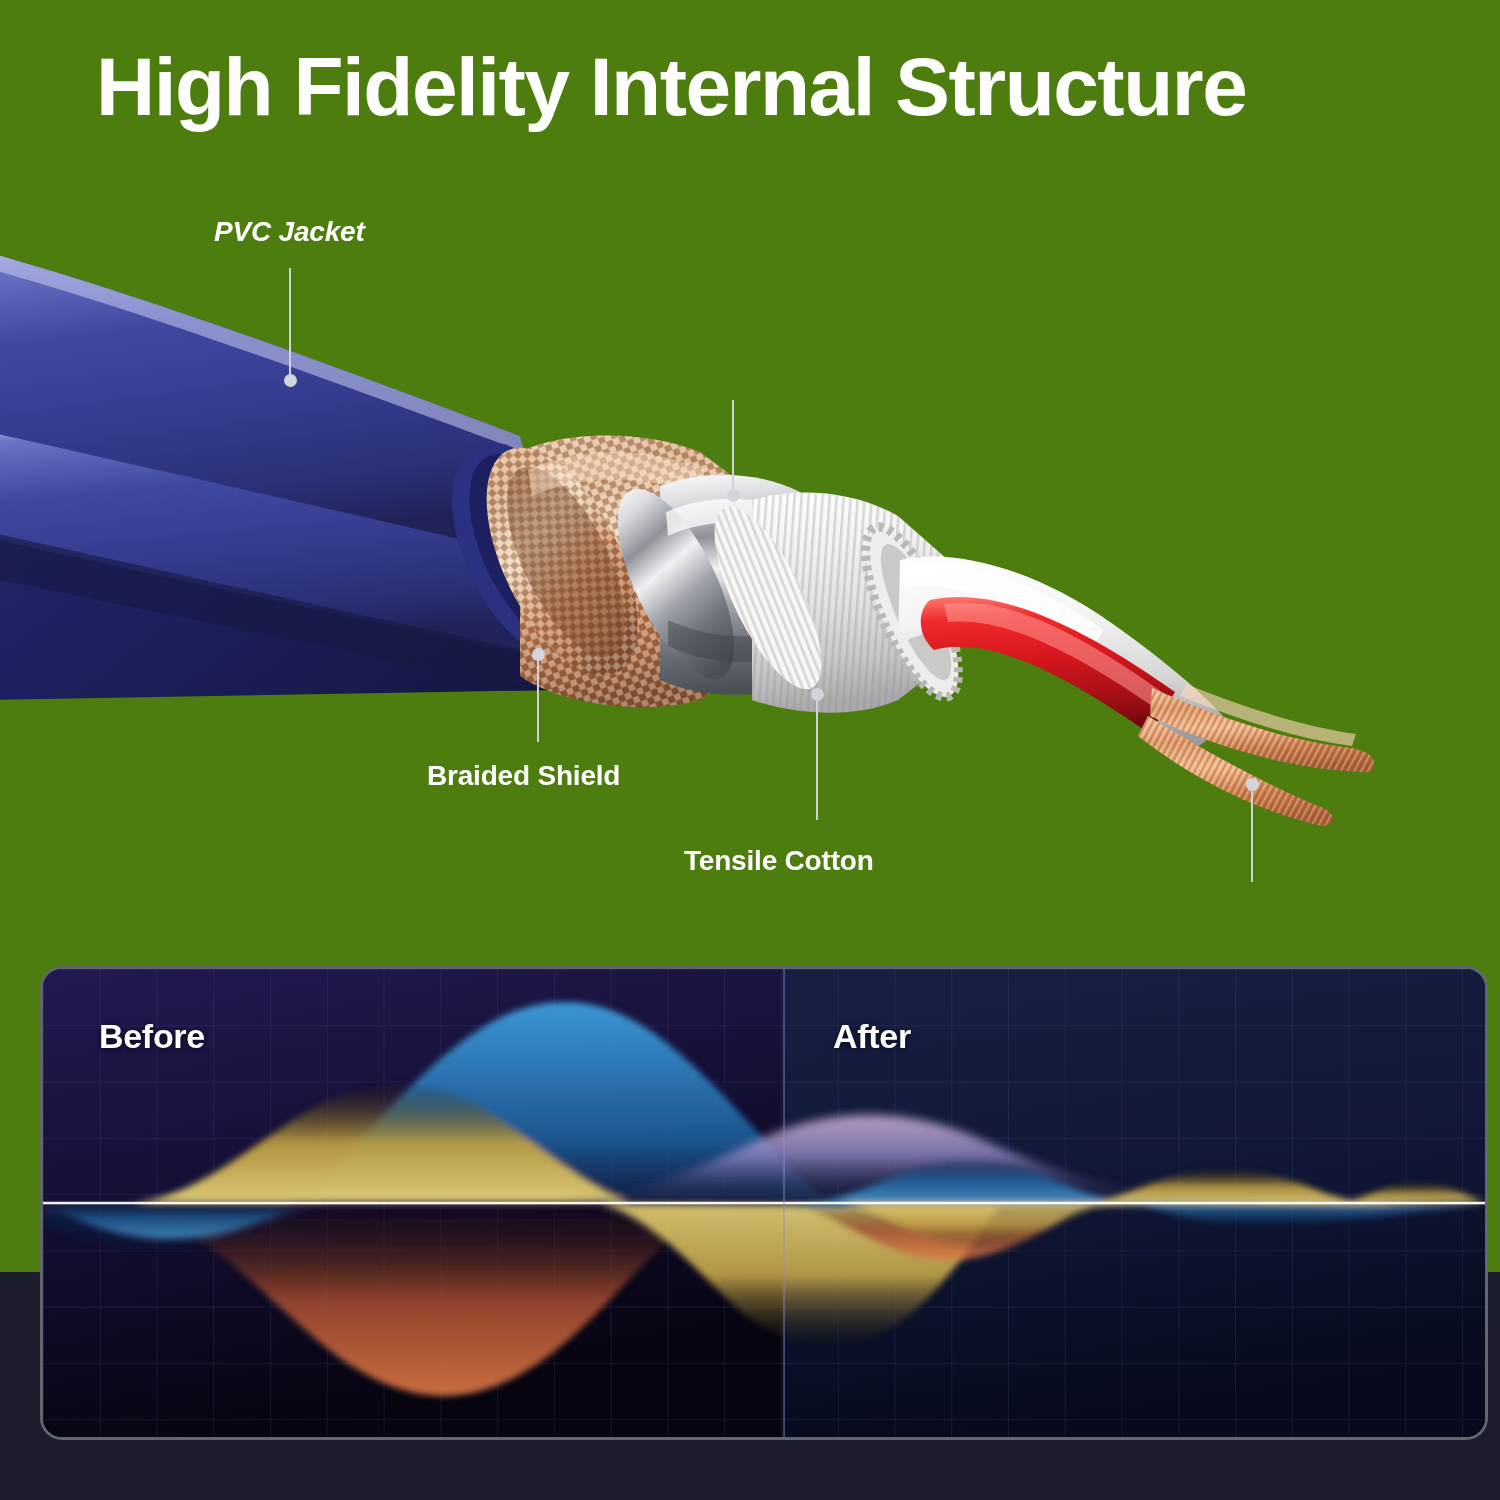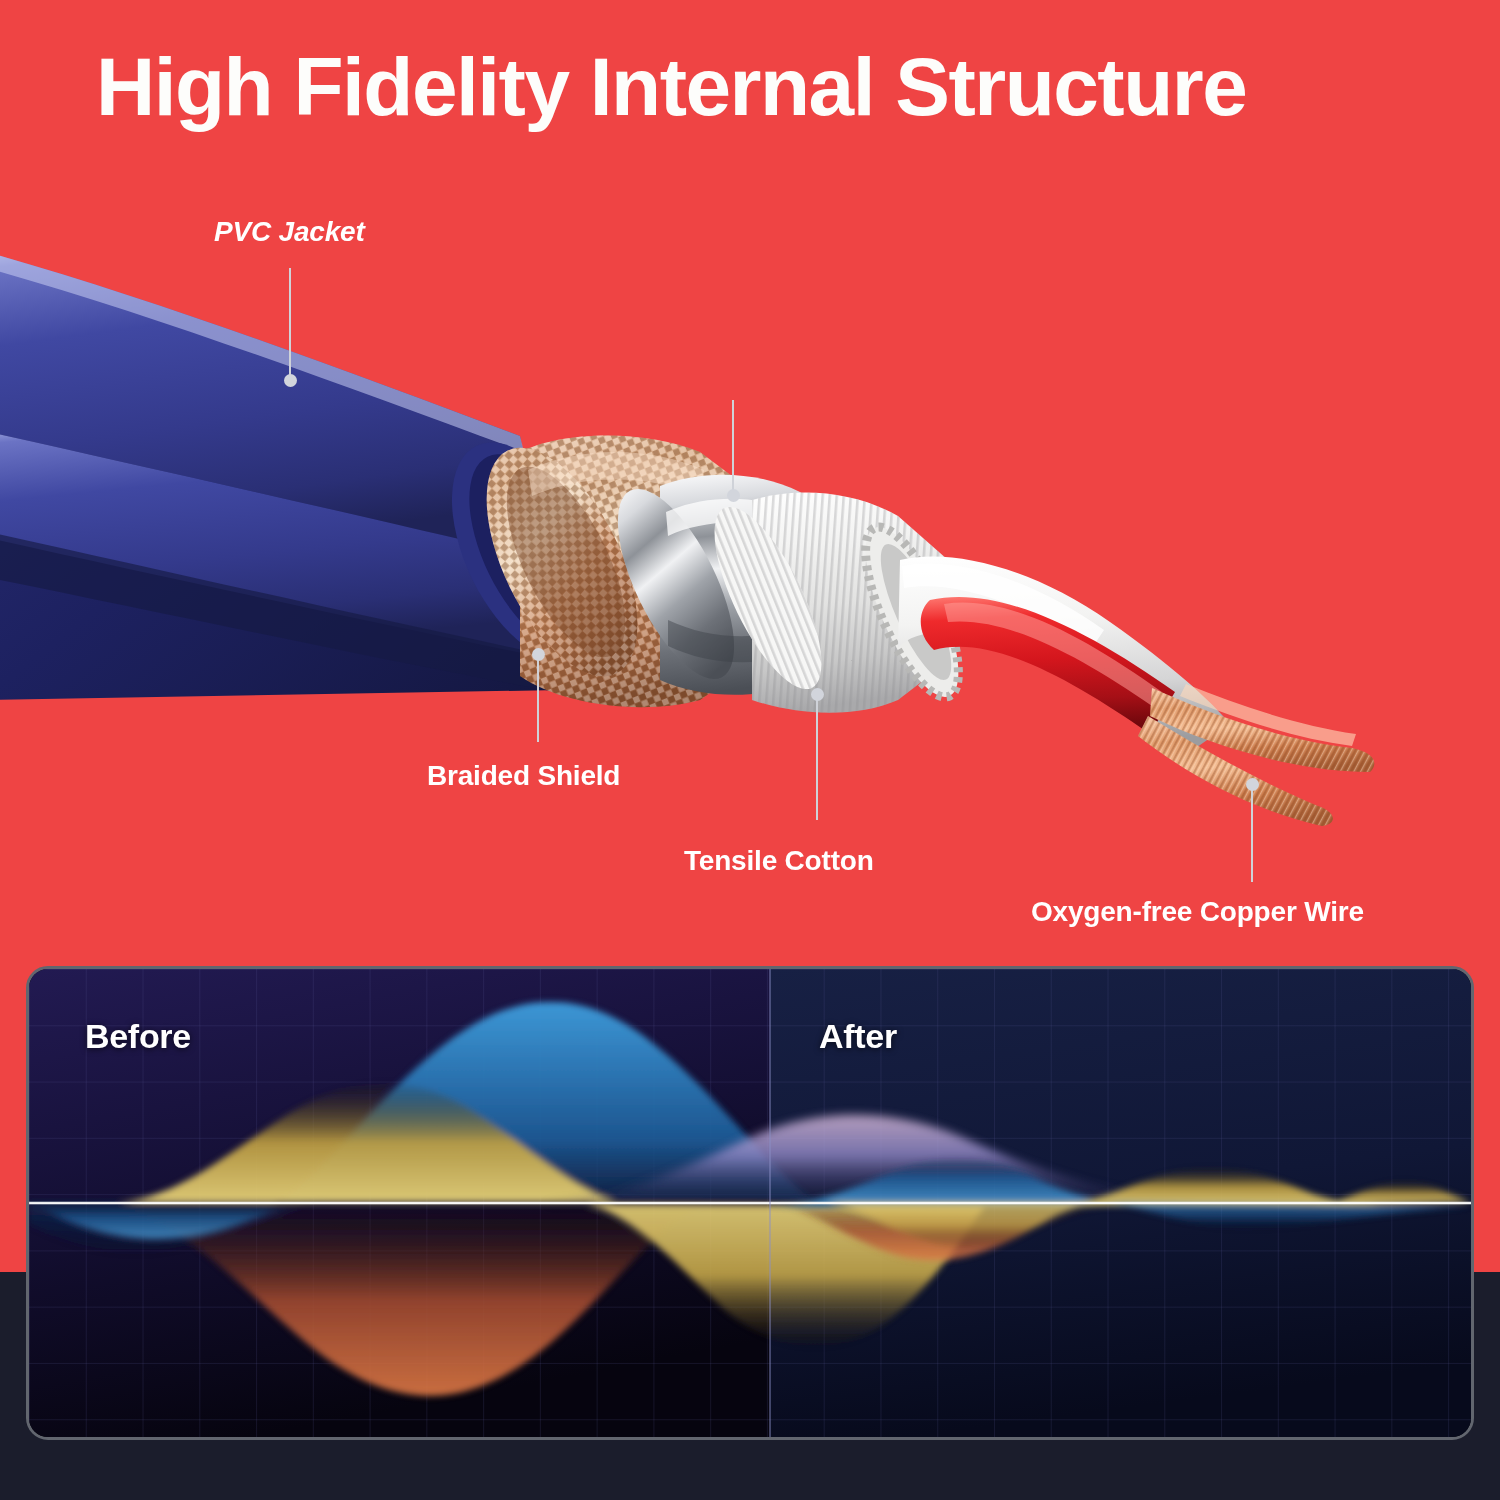--- a/index.html
+++ b/index.html
@@ -5,21 +5,21 @@
   * { box-sizing: border-box; margin: 0; padding: 0; }
   html, body {
     width: 1500px; height: 1500px;
     background: #1b1d2c;
     font-family: "Liberation Sans", sans-serif;
     overflow: hidden;
   }
   #stage {
     position: relative;
     width: 1500px; height: 1272px;
-    background: #ef4444;
+    background: #4d7c0f;
   }
 
   
   .title {
     position: absolute;
     left: 96px; top: 46px;
     width: 1320px;
     font-size: 82px;
     font-weight: 700;
     letter-spacing: -1.5px;
@@ -52,21 +52,21 @@
   .leader-dot {
     position: absolute;
     width: 13px; height: 13px;
     border-radius: 50%;
     background: #d2d5dc;
   }
 
   
   #wave-panel {
     position: absolute;
-    left: 26px; top: 966px;
+    left: 40px; top: 966px;
     width: 1448px; height: 474px;
     border: 3px solid #62666f;
     border-radius: 22px;
     background: #05060e;
     overflow: hidden;
   }
   #wave-svg { display: block; width: 100%; height: 100%; }
 
   .panel-label {
     position: absolute;
@@ -261,21 +261,20 @@
   <div class="leader-dot" style="left:727px; top:489px;"></div>
 
   <div class="callout-label" style="left:427px; top:760px;">Braided Shield</div>
   <div class="leader" style="left:537px; top:654px; height:88px;"></div>
   <div class="leader-dot" style="left:532px; top:648px;"></div>
 
   <div class="callout-label" style="left:684px; top:845px;">Tensile Cotton</div>
   <div class="leader" style="left:816px; top:694px; height:126px;"></div>
   <div class="leader-dot" style="left:811px; top:688px;"></div>
 
-  <div class="callout-label" style="left:1031px; top:896px;">Oxygen-free Copper Wire</div>
   <div class="leader" style="left:1251px; top:784px; height:98px;"></div>
   <div class="leader-dot" style="left:1246px; top:778px;"></div>
 
   <div id="wave-panel">
 
     <div class="panel-label" id="label-before">Before</div>
     <div class="panel-label" id="label-after">After</div>
 
     <svg id="wave-svg" viewBox="0 0 1448 474" preserveAspectRatio="none">
       <defs>

